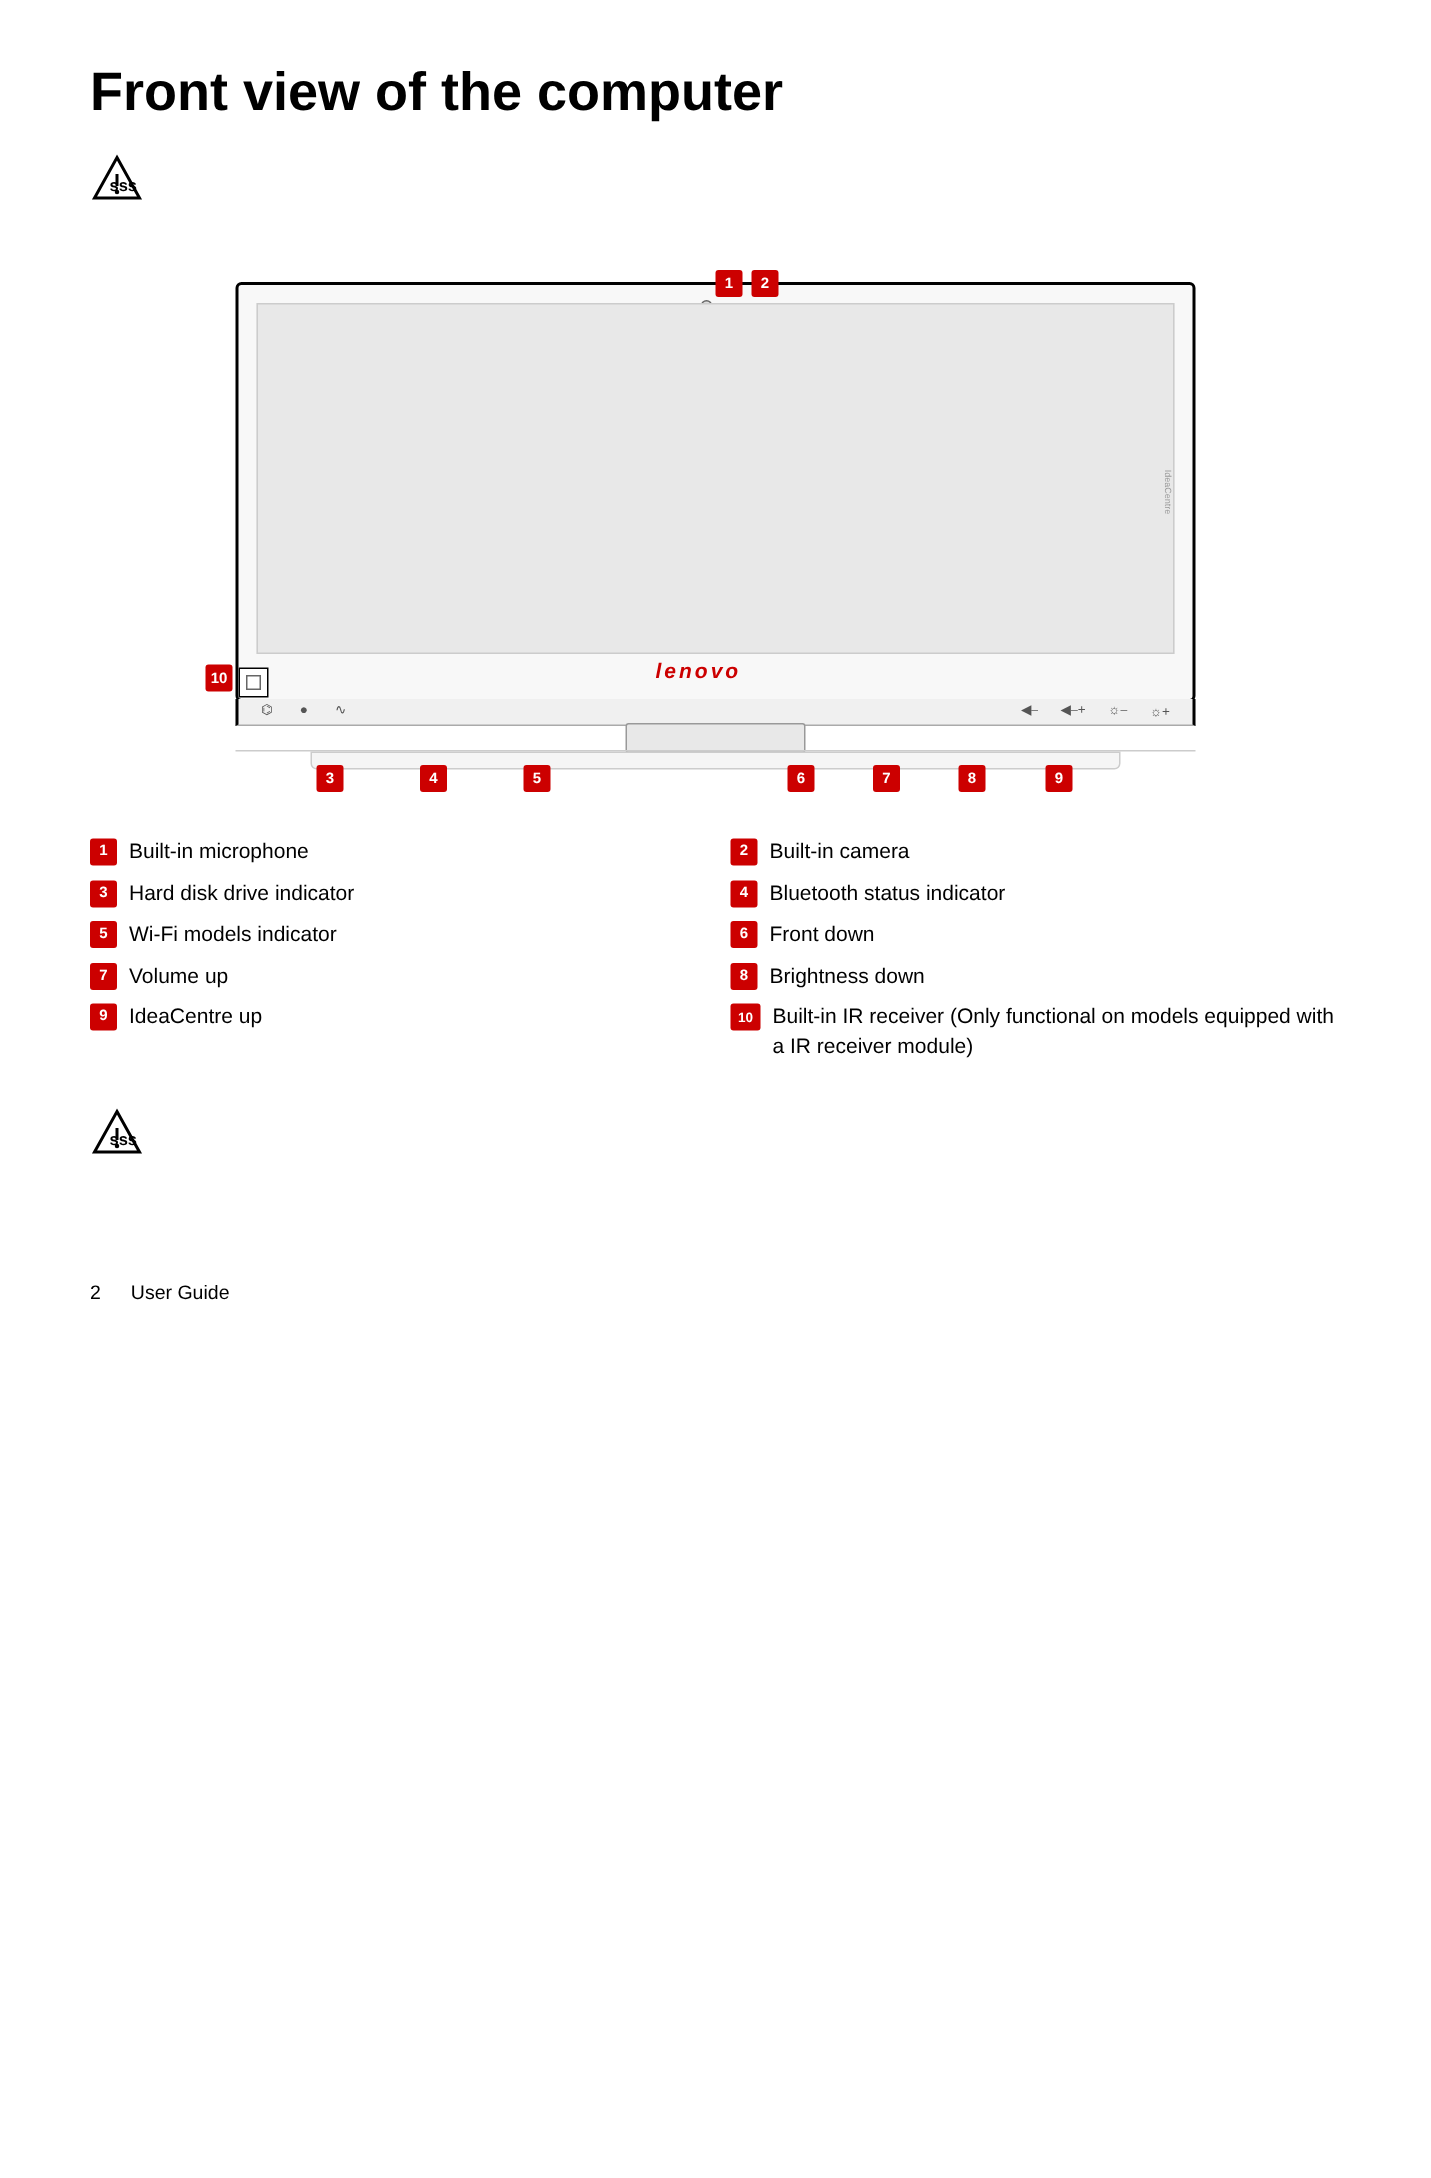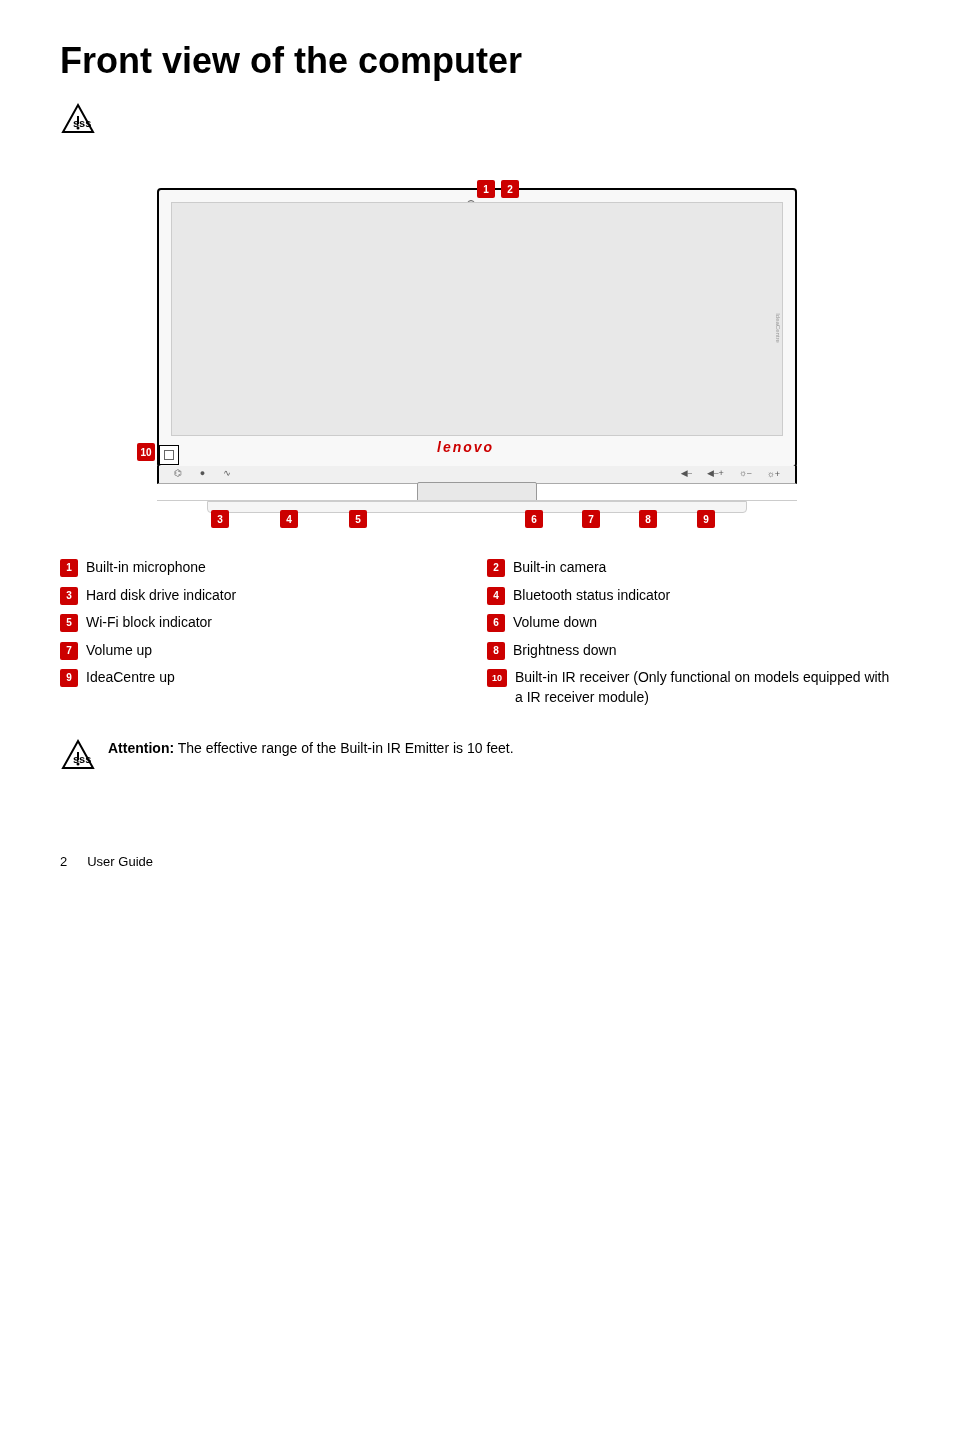--- a/index.html
+++ b/index.html
@@ -14,21 +14,20 @@
     }
     h1 {
       font-size: 36px;
       font-weight: bold;
       margin-bottom: 20px;
     }
     .attention-box {
       display: flex;
       align-items: flex-start;
       margin-bottom: 20px;
-      gap: 12px;
     }
     .attention-icon {
       flex-shrink: 0;
       width: 36px;
       height: 36px;
     }
     .attention-text {
       font-size: 14px;
       line-height: 1.5;
     }
@@ -278,21 +277,21 @@
     <div class="legend-item">
       <div class="legend-badge">1</div>
       <span>Built-in microphone</span>
     </div>
     <div class="legend-item">
       <div class="legend-badge">3</div>
       <span>Hard disk drive indicator</span>
     </div>
     <div class="legend-item">
       <div class="legend-badge">5</div>
-      <span>Wi-Fi block indicator</span>
+      <span>Wi-Fi models indicator</span>
     </div>
     <div class="legend-item">
       <div class="legend-badge">7</div>
       <span>Volume up</span>
     </div>
     <div class="legend-item">
       <div class="legend-badge">9</div>
       <span>IdeaCentre up</span>
     </div>
   </div>
@@ -301,21 +300,21 @@
     <div class="legend-item">
       <div class="legend-badge">2</div>
       <span>Built-in camera</span>
     </div>
     <div class="legend-item">
       <div class="legend-badge">4</div>
       <span>Bluetooth status indicator</span>
     </div>
     <div class="legend-item">
       <div class="legend-badge">6</div>
-      <span>Volume down</span>
+      <span>Front down</span>
     </div>
     <div class="legend-item">
       <div class="legend-badge">8</div>
       <span>Brightness down</span>
     </div>
     <div class="legend-item">
       <div class="legend-badge-lg">10</div>
       <span>Built-in IR receiver (Only functional on models equipped with a IR receiver module)</span>
     </div>
   </div>
@@ -324,22 +323,18 @@
 
 <div class="attention-box bottom-attention">
   <div class="attention-icon">
     <svg width="36" height="36" viewBox="0 0 36 36">
       <path d="M18 3 L33 30 H3 Z" fill="none" stroke="#000" stroke-width="2"></path>
       <text x="13" y="25" font-size="11" font-weight="bold" fill="#000">sss</text>
       <line x1="18" y1="14" x2="18" y2="22" stroke="#000" stroke-width="2"></line>
       <circle cx="18" cy="26" r="1.5" fill="#000"></circle>
     </svg>
   </div>
-  <p class="attention-text">
-    <strong>Attention:</strong>
-    <span>The effective range of the Built-in IR Emitter is 10 feet.</span>
-  </p>
 </div>
 
 <div style="margin-top: 80px; display:flex; align-items:center; gap:20px; font-size:13px;">
   <span>2</span>
   <span>User Guide</span>
 </div>
 
 </body></html>

